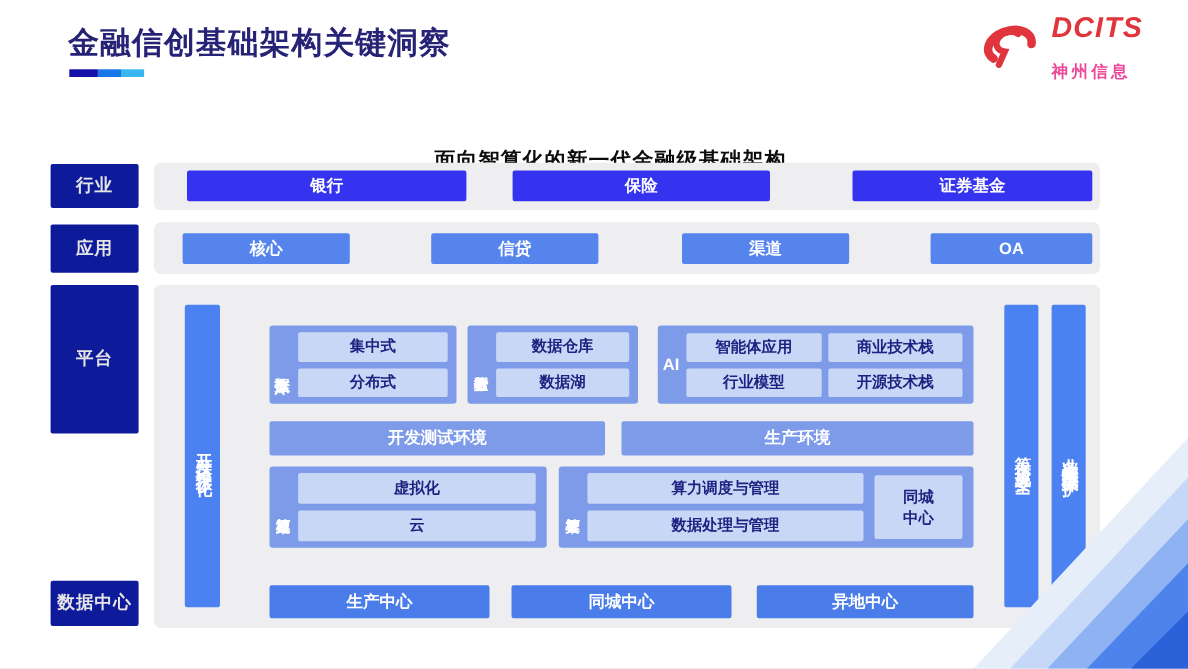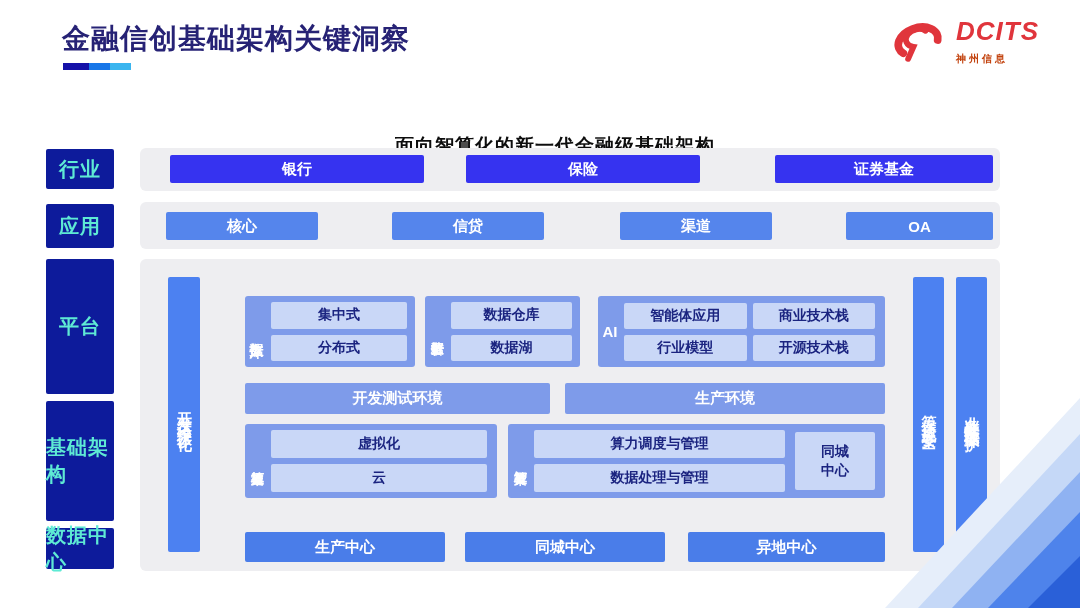--- a/index.html
+++ b/index.html
@@ -10,32 +10,32 @@
   }
   
   .title {
     position:absolute; left:62px; top:20px; font-size:28px; font-weight:bold;
     color:#262275; letter-spacing:1px; white-space:nowrap;
   }
   .title-underline { position:absolute; left:63px; top:63px; height:7px; display:flex; }
   .title-underline .seg1 { width:26px; background:#1511A8; }
   .title-underline .seg2 { width:21px; background:#1877E8; }
   .title-underline .seg3 { width:21px; background:#3AB5EF; }
-  .logo { position:absolute; left:888px; top:12px; display:flex; align-items:flex-end; }
+  .logo { position:absolute; left:888px; top:12px; display:flex; align-items:flex-start; }
   .logo-text { margin-left:6px; text-align:left; }
   .logo-brand { font-size:26px; font-weight:bold; font-style:italic; color:#E0353C; line-height:26px; letter-spacing:1px; }
-  .logo-company { font-size:10px; font-weight:bold; color:#c2410c; letter-spacing:3px; margin-top:8px; }
+  .logo-company { font-size:15px; font-weight:bold; color:#ec4899; letter-spacing:3px; margin-top:18px; }
   .subtitle {
     position:absolute; left:100px; top:97px; width:910px; text-align:center;
     font-size:19px; font-weight:bold; color:#0d0d0d; letter-spacing:1px;margin-top:36px;
   }
   
   .side-box {
-    position:absolute; left:46px; width:68px; background:#0D1B9B; color:#5eead4;
-    font-size:20px; font-weight:bold; display:flex; align-items:center;
+    position:absolute; left:46px; width:80px; background:#0D1B9B; color:#e5e5e5;
+    font-size:16px; font-weight:bold; display:flex; align-items:center;
     justify-content:center; border-radius:2px; letter-spacing:1px;
   }
   
   .tray { position:absolute; left:140px; width:860px; background:#EEEEF1; border-radius:6px; }
   
   .btn {
     position:absolute; color:#fff; font-weight:bold; font-size:15px;
     display:flex; align-items:center; justify-content:center; border-radius:2px;
   }
   .btn-ind { background:#3633F0; top:155px; height:28px; }
@@ -99,21 +99,20 @@
       <div class="logo-brand">DCITS</div>
       <div class="logo-company">神州信息</div>
     </div>
   </div>
 
   <div class="subtitle">面向智算化的新一代金融级基础架构</div>
 
   <div class="side-box" style="top:149px;height:40px;">行业</div>
   <div class="side-box" style="top:204px;height:44px;">应用</div>
   <div class="side-box" style="top:259px;height:135px;">平台</div>
-  <div class="side-box" style="top:401px;height:120px;">基础架构</div>
   <div class="side-box" style="top:528px;height:41px;">数据中心</div>
 
   <div class="tray" style="top:148px;height:43px;"></div>
   <div class="tray" style="top:202px;height:47px;"></div>
   <div class="tray" style="top:259px;height:312px;"></div>
 
   <div class="btn btn-ind" style="left:170px;width:254px;">银行</div>
   <div class="btn btn-ind" style="left:466px;width:234px;">保险</div>
   <div class="btn btn-ind" style="left:775px;width:218px;">证券基金</div>
 

